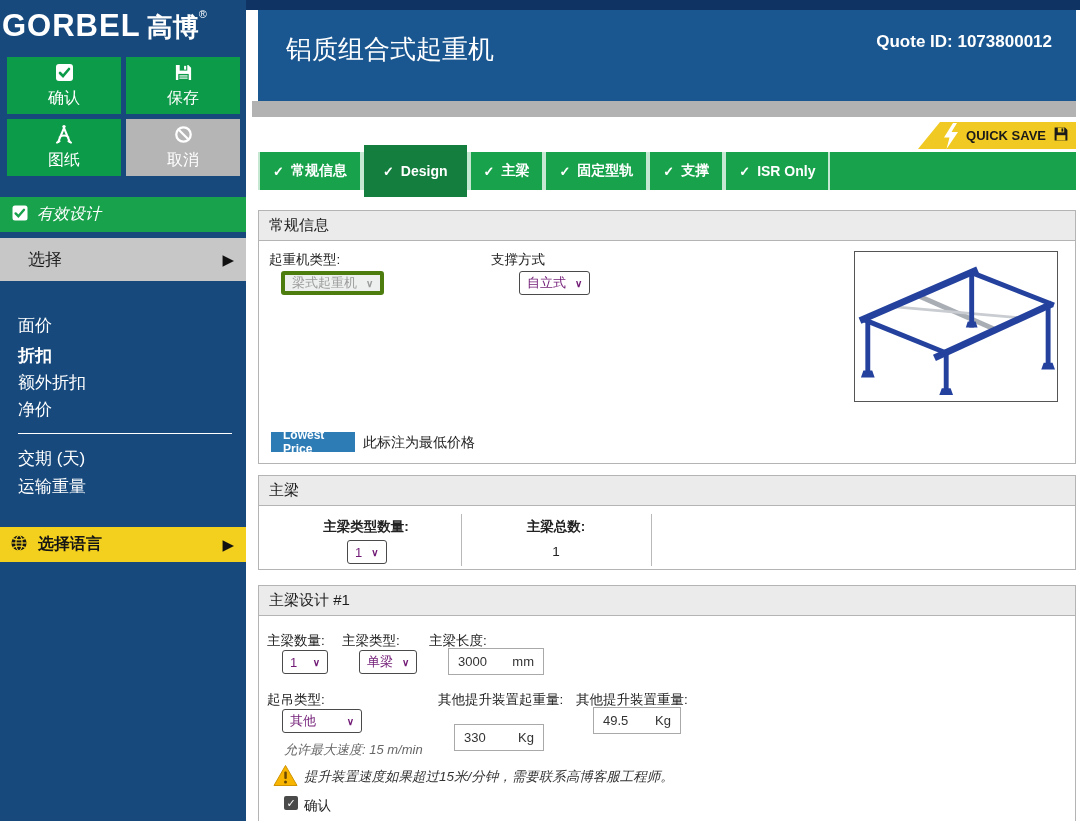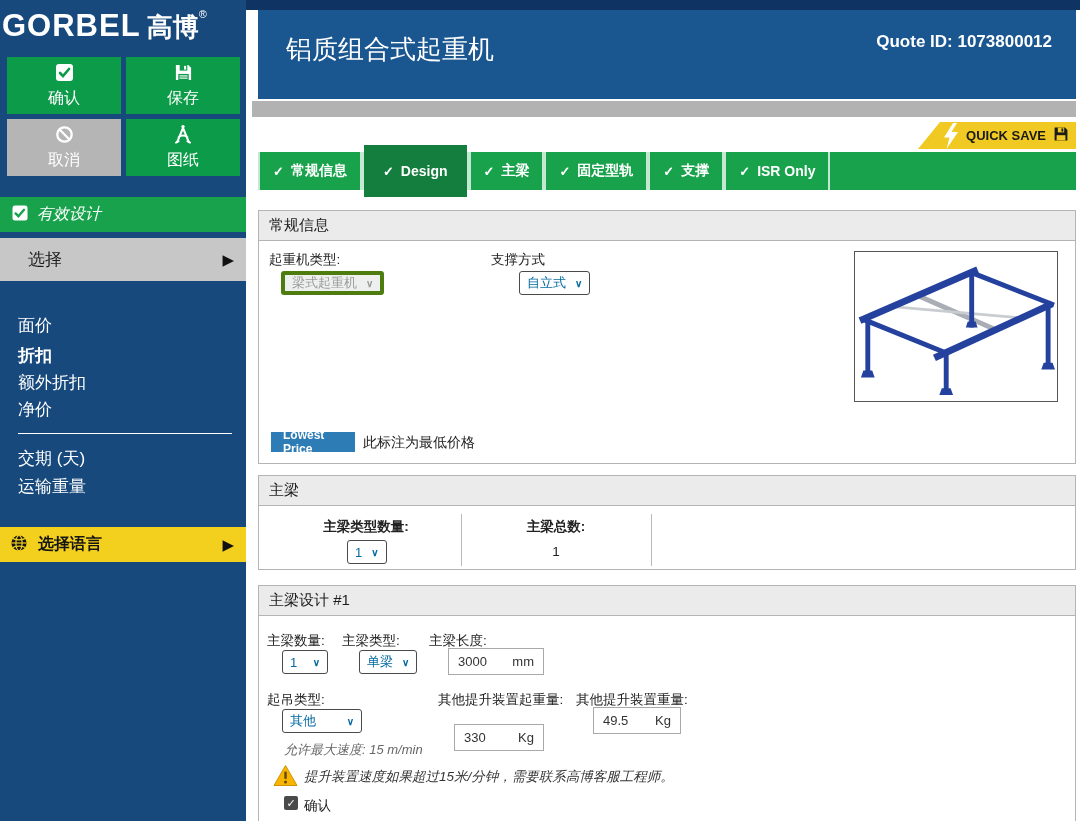--- a/index.html
+++ b/index.html
@@ -18,21 +18,21 @@
   .valid-bar { left:0; top:197px; width:246px; height:35px; background:#18a24c; color:#fff; display:flex; align-items:center; gap:9px; padding-left:12px; font-size:16px;font-style:italic; }
   .select-bar { left:0; top:238px; width:246px; height:43px; background:#c7c7c7; color:#1c1c1c; display:flex; align-items:center; font-size:17px; padding:0 12px 0 28px; }
   .select-bar .arr { margin-left:auto; font-size:15px; color:#111; }
   .side-link { color:#fff; font-size:17px; left:18px; white-space:nowrap; cursor:pointer; }
   .side-div { left:18px; top:433px; width:214px; height:1px; background:#fff; }
   .lang-bar { left:0; top:527px; width:246px; height:35px; background:#f3d01e; color:#151515; display:flex; align-items:center; gap:10px; padding:0 12px 0 10px; font-size:16px; font-weight:700; }
   .lang-bar .arr { margin-left:auto; font-size:15px; color:#111; font-weight:400; }
 
   
   .top-strip { left:246px; top:0; width:834px; height:10px; background:#0f3463; }
-  .hdr { left:258px; top:10px; width:818px; height:89px; background:#1a568f; color:#fff; }
+  .hdr { left:258px; top:10px; width:818px; height:106px; background:#1a568f; color:#fff; }
   .hdr-title { left:28px; top:22px; font-size:26px; font-weight:500; }
   .hdr-quote { right:24px; top:22px; font-size:17px; font-weight:700; }
   .gray-strip { left:252px; top:101px; width:824px; height:16px; background:#b2b2b2; }
 
   .quick-save { left:918px; top:122px; width:158px; height:27px; background:#f0c922;
     clip-path:polygon(22px 0,100% 0,100% 100%,0 100%);
     display:flex; align-items:center; justify-content:flex-end; gap:7px; padding-right:7px;
     color:#1a1a1a; font-size:13px; font-weight:700; cursor:pointer; }
 
   
@@ -40,21 +40,21 @@
   .tab { background:#18a24c; color:#fff; font-size:14px; font-weight:700; height:38px; display:flex; align-items:center; gap:7px; padding:0 13px; box-shadow:2px 0 0 rgba(255,255,255,.75), -2px 0 0 rgba(255,255,255,.75); margin:0 2px; cursor:pointer; white-space:nowrap; }
   .tab.active { background:#137e3e; height:52px; margin-top:-7px; padding:0 19px; }
   .tab .ck { font-size:13px; }
 
   
   .panel { background:#fff; border:1px solid #b4b4b4; }
   .panel-hd { height:30px; background:#ebebeb; border-bottom:1px solid #b4b4b4; display:flex; align-items:center; padding-left:10px; font-size:15px; color:#1c1c1c; }
   .lbl { font-size:13.5px; color:#222; white-space:nowrap; }
   .lbl.b { font-weight:700; }
 
-  .sel { display:inline-flex; align-items:center; gap:9px; border:1.5px solid #4a4a4a; border-radius:3px; background:#fff; height:24px; padding:0 7px; font-size:13px; color:#0369a1; cursor:pointer; white-space:nowrap; }
+  .sel { display:inline-flex; align-items:center; gap:9px; border:1.5px solid #4a4a4a; border-radius:3px; background:#fff; height:24px; padding:0 7px; font-size:13px; color:#701a75; cursor:pointer; white-space:nowrap; }
   .sel .chev { font-size:10px; font-weight:700; }
   .sel.dis { border:4px solid #4d7c0f; background:#eef0ef; color:#9b9b9b; cursor:default; }
   .inp { display:inline-flex; align-items:center; justify-content:space-between; border:1px solid #a9a9a9; background:#fff; height:27px; padding:0 9px; font-size:13px; color:#333; }
 
   .img-box { border:1.5px solid #555; background:#fff; display:flex; align-items:center; justify-content:center; }
   .badge { background:#2e7cb6; color:#fff; font-size:12px; font-weight:700; display:flex; align-items:center; justify-content:center; }
   .vdiv { width:1px; background:#b9b9b9; }
   .note-ital { font-style:italic; color:#666; font-size:13px; }
   .warn-text { font-style:italic; color:#333; font-size:13.5px; }
   .cbx { width:14px; height:14px; background:#4a4a4a; border-radius:2px; color:#fff; font-size:11px; display:flex; align-items:center; justify-content:center; cursor:pointer; }
@@ -83,38 +83,38 @@
             <path d="M2 2 h13 l3 3 v13 h-16 z" fill="#fff"></path>
             <rect x="6" y="2" width="8" height="6" fill="#0c9b48"></rect>
             <rect x="10.6" y="3" width="2.2" height="4" fill="#fff"></rect>
             <rect x="4.5" y="11.5" width="11" height="6.5" fill="#0c9b48"></rect>
             <rect x="5.7" y="13" width="8.6" height="1.2" fill="#fff"></rect>
             <rect x="5.7" y="15.3" width="8.6" height="1.2" fill="#fff"></rect>
           </svg>
       </span>
       <span>保存</span>
     </div>
-    <div class="sbtn disabled">
-      <span>
-        <svg width="19" height="19" viewBox="0 0 20 20" fill="none">
-            <circle cx="10" cy="10" r="7.6" stroke="#fff" stroke-width="2.4"></circle>
-            <line x1="5" y1="5" x2="15" y2="15" stroke="#fff" stroke-width="2.4"></line>
-          </svg>
-      </span>
-      <span>取消</span>
-    </div>
     <div class="sbtn">
       <span>
         <svg width="20" height="20" viewBox="0 0 20 20" fill="none">
             <circle cx="10" cy="2.6" r="1.7" fill="#fff"></circle>
             <path d="M10 4 L4.2 18 M10 4 L15.8 18 M5.6 13.2 Q10 9.8 14.4 13.2" stroke="#fff" stroke-width="2" stroke-linecap="round"></path>
             <path d="M3 18.6 L5.6 17.2 M17 18.6 L14.4 17.2" stroke="#fff" stroke-width="2" stroke-linecap="round"></path>
           </svg>
       </span>
       <span>图纸</span>
+    </div>
+    <div class="sbtn disabled">
+      <span>
+        <svg width="19" height="19" viewBox="0 0 20 20" fill="none">
+            <circle cx="10" cy="10" r="7.6" stroke="#fff" stroke-width="2.4"></circle>
+            <line x1="5" y1="5" x2="15" y2="15" stroke="#fff" stroke-width="2.4"></line>
+          </svg>
+      </span>
+      <span>取消</span>
     </div>
   </div>
 
   <div class="abs valid-bar">
     <span>
       <svg width="16" height="16" viewBox="0 0 16 16">
           <rect x="0.5" y="0.5" width="15" height="15" rx="2.5" fill="#fff"></rect>
           <path d="M3.6 8.4 l2.8 2.8 l5.6 -6.4" stroke="#18a24c" stroke-width="2.4" fill="none" stroke-linecap="round"></path>
         </svg>
     </span>

